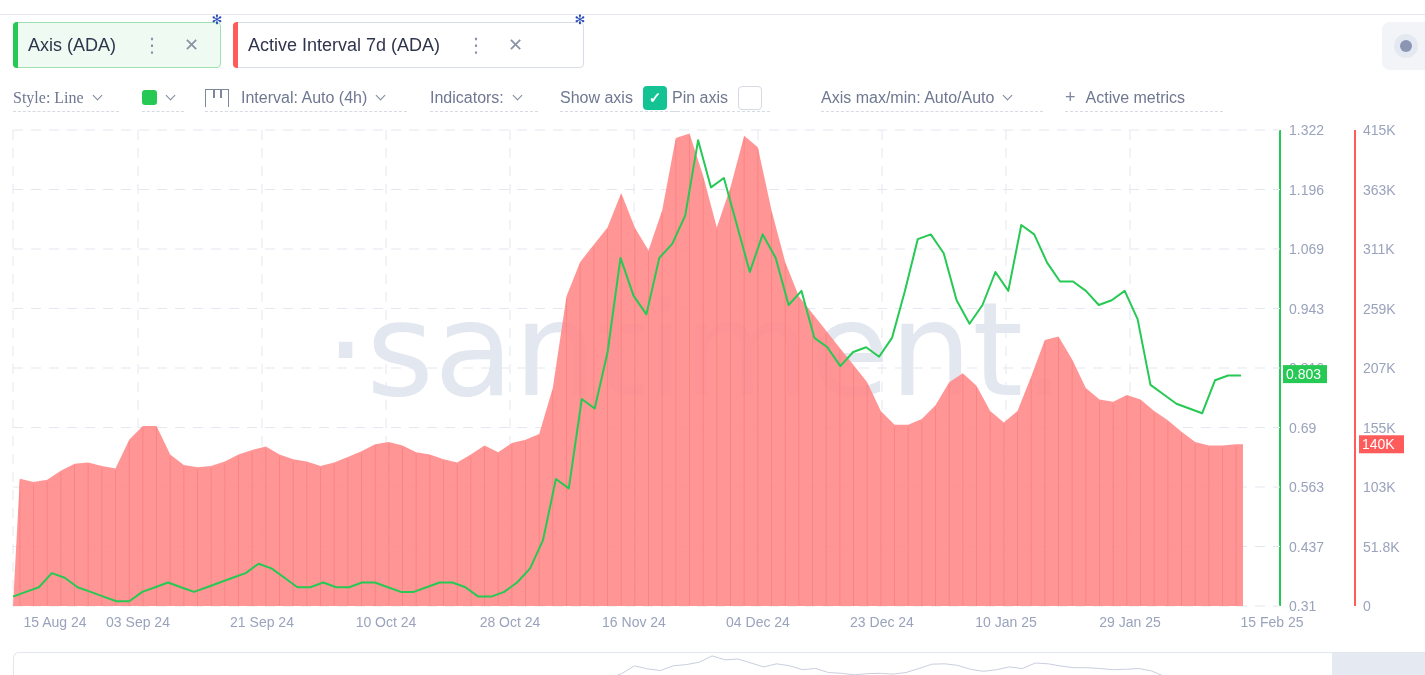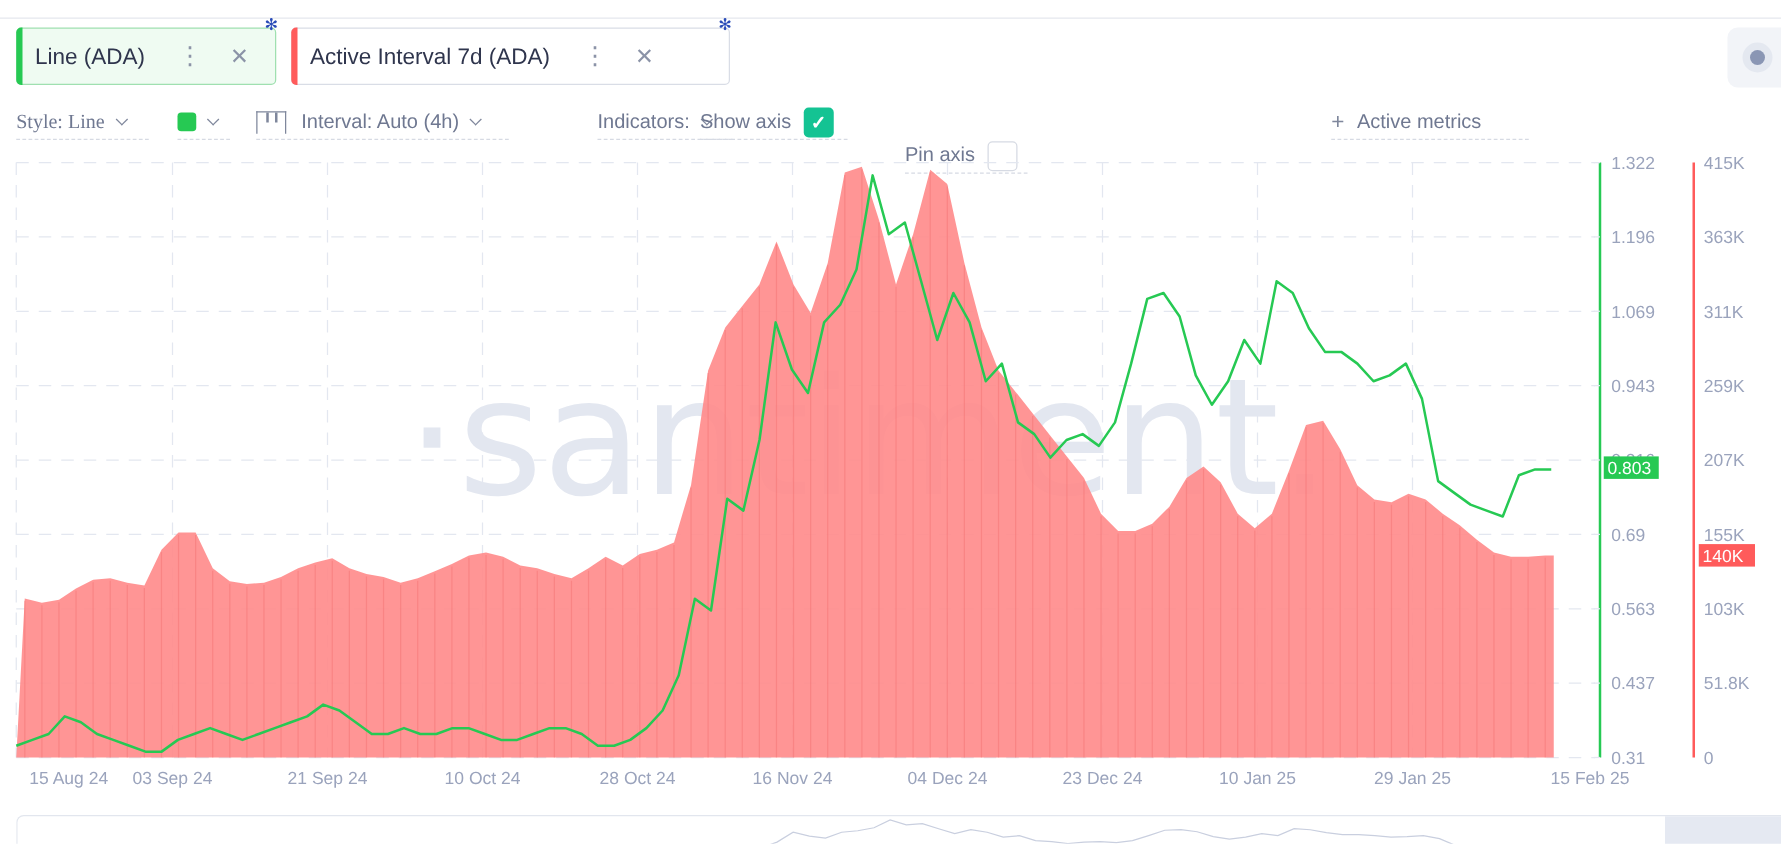--- a/index.html
+++ b/index.html
@@ -34,21 +34,21 @@
   .navigator { position: absolute; left: 13px; top: 652px; width: 1412px; height: 30px; border: 1px solid #e2e6ee; border-radius: 6px 0 0 0; border-right: none; }
   .nav-right { position: absolute; right: 0; top: 0; width: 93px; height: 30px; background: #e5e9f2; }
 </style>
 </head>
 <body>
 
 <div class="topline"></div>
 
 <div class="metric-tab" id="tab-price">
   <span class="bar"></span>
-  <span>Line (ADA)</span>
+  <span>Axis (ADA)</span>
   <span class="dots">⋮</span>
   <span class="close">✕</span>
   <span class="badge">✻</span>
 </div>
 
 <div class="metric-tab" id="tab-addr">
   <span class="bar"></span>
   <span>Active Interval 7d (ADA)</span>
   <span class="dots">⋮</span>
   <span class="close">✕</span>
@@ -67,31 +67,35 @@
   </div>
   <div class="tb" style="left:142px;width:42px;">
     <span class="swatch"></span>
       <span class="chev"></span>
   </div>
   <div class="tb" style="left:205px;width:202px;align-items:center;">
     <span class="interval-icon"></span>
     <span>Interval: Auto (4h)</span>
       <span class="chev"></span>
   </div>
-  <div class="tb" style="left:430px;width:108px;margin-left:48px;">
+  <div class="tb" style="left:430px;width:108px;">
     <span>Indicators:</span>
       <span class="chev"></span>
   </div>
   <div class="tb" style="left:560px;width:118px;">
     <span>Show axis</span>
     <span class="checkbox on">✓</span>
   </div>
-  <div class="tb" style="left:724px;width:98px;margin-top:27px;">
+  <div class="tb" style="left:672px;width:98px;">
     <span>Pin axis</span>
     <span class="checkbox off"></span>
+  </div>
+  <div class="tb" style="left:821px;width:222px;">
+    <span>Axis max/min: Auto/Auto</span>
+      <span class="chev"></span>
   </div>
   <div class="tb" style="left:1065px;width:158px;">
     <span class="plus">+</span>
     <span>Active metrics</span>
   </div>
 </div>
 
 <svg id="chart" width="1425" height="520">
   <g id="grid">
       <line x1="13" x2="1276" y1="10" y2="10" stroke="#e3e7f0" stroke-dasharray="10 8" stroke-width="1"></line>

